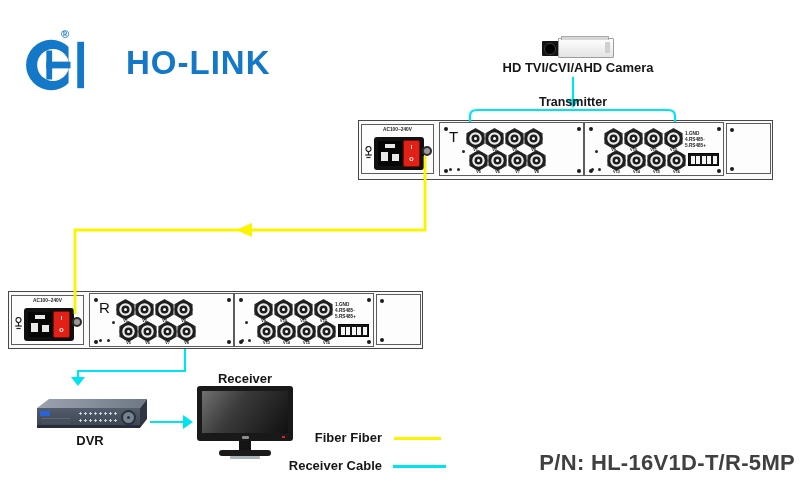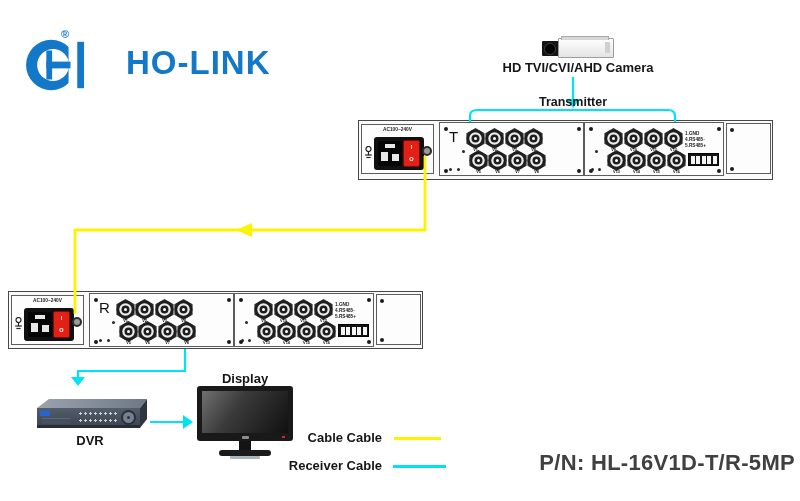--- a/index.html
+++ b/index.html
@@ -474,33 +474,33 @@
     <div id="dvr-side"></div>
     <div id="dvr-front">
       <span id="dvr-logo"></span>
       <span id="dvr-slot"></span>
       <span id="dvr-buttons"></span>
       <span id="dvr-dial"></span>
     </div>
   </div>
   <div class="lbl" style="left:55px;top:433px;width:70px;text-align:center;font-size:13px;">DVR</div>
 
-  <div class="lbl" style="left:195px;top:371px;width:100px;text-align:center;font-size:13px;">Display</div>
+  <div class="lbl" style="left:195px;top:371px;width:100px;text-align:center;font-size:13px;">Receiver</div>
   <div id="display">
     <div id="disp-bezel">
       <div id="disp-screen"></div>
       <span id="disp-logo"></span>
       <span id="disp-power"></span>
     </div>
     <div id="disp-neck"></div>
     <div id="disp-base"></div>
     <div id="disp-shadow"></div>
   </div>
 
-  <div class="lbl" style="left:296px;top:430px;width:86px;text-align:right;font-size:13px;">Cable Cable</div>
+  <div class="lbl" style="left:296px;top:430px;width:86px;text-align:right;font-size:13px;">Fiber Fiber</div>
   <div class="legend-line" style="left: 394px; top: 437px; width: 47px; background: rgb(251, 244, 0);"></div>
   <div class="lbl" style="left:284px;top:458px;width:98px;text-align:right;font-size:13px;">Receiver Cable</div>
   <div class="legend-line" style="left: 393px; top: 465px; width: 53px; background: rgb(0, 228, 242);"></div>
 
   <div id="part-number">P/N: HL-16V1D-T/R-5MP</div>
 
   <svg id="cables" width="800" height="501">
 
     <line x1="573" y1="77" x2="573" y2="100" stroke-width="2.2" stroke="#00E4F2"></line>
     <polygon points="566,99 580,99 573,108" fill="#00E4F2"></polygon>

